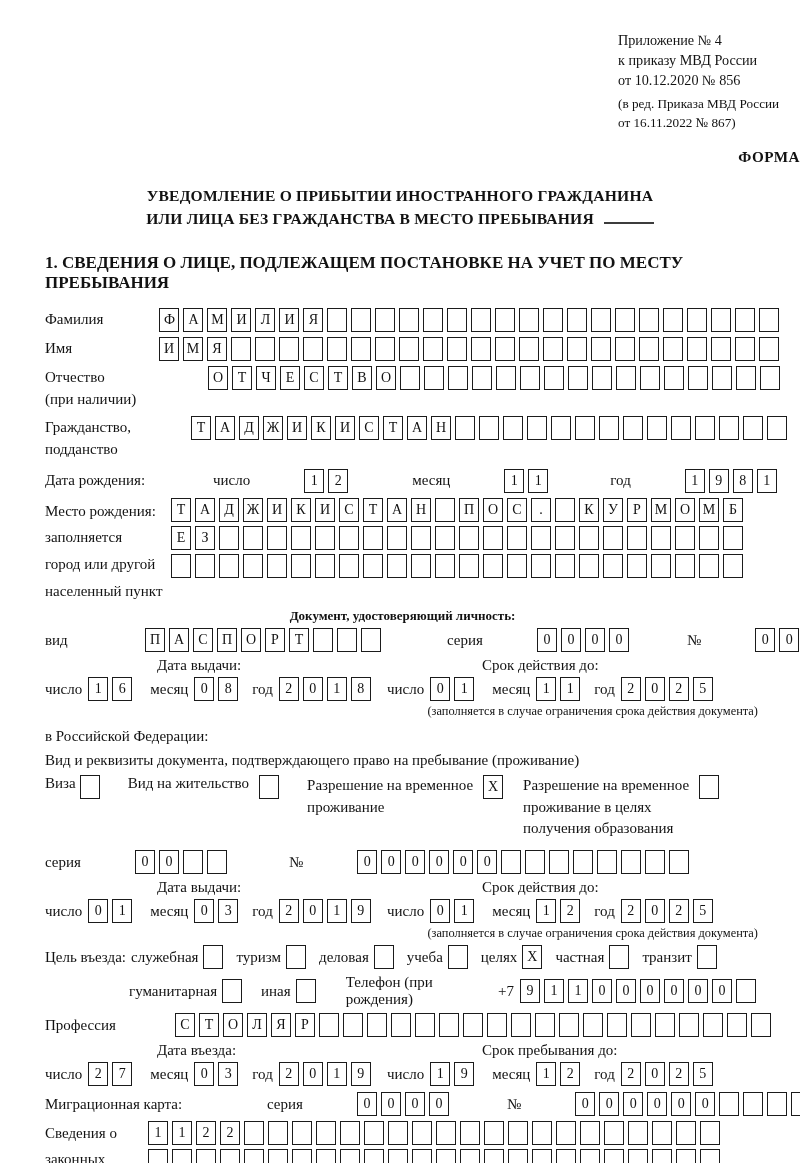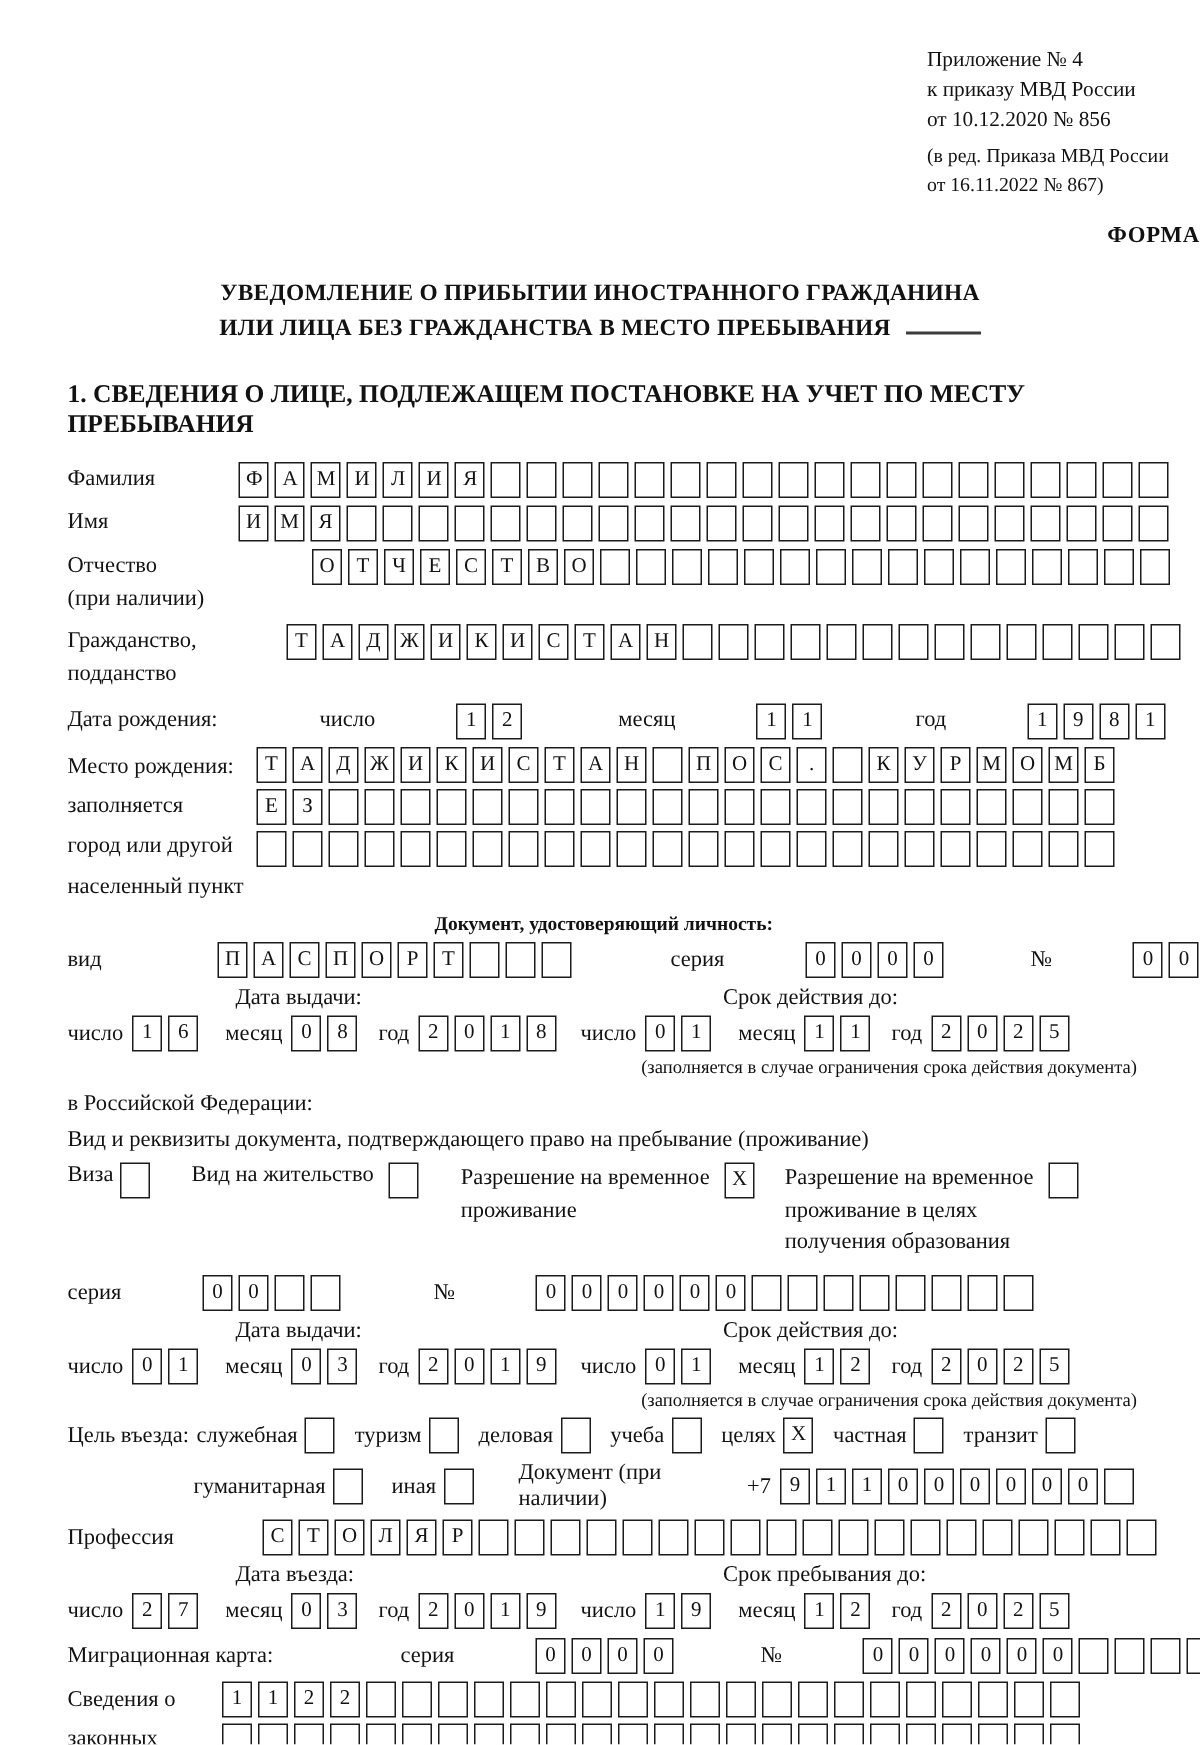--- a/index.html
+++ b/index.html
@@ -569,21 +569,21 @@
 
     <div class="purpose indent84">
       <span class="popt">гуманитарная</span>
       <span class="cells pbox">
           <span class="cell"></span>
         </span>
       <span class="popt ml6">иная</span>
       <span class="cells">
           <span class="cell"></span>
         </span>
-      <span class="phone-lbl">Документ (при наличии)</span>
+      <span class="phone-lbl">Телефон (при рождения)</span>
       <span class="phone-pref">+7</span>
       <span class="cells">
           <span class="cell">9</span>
           <span class="cell">1</span>
           <span class="cell">1</span>
           <span class="cell">0</span>
           <span class="cell">0</span>
           <span class="cell">0</span>
           <span class="cell">0</span>
           <span class="cell">0</span>

